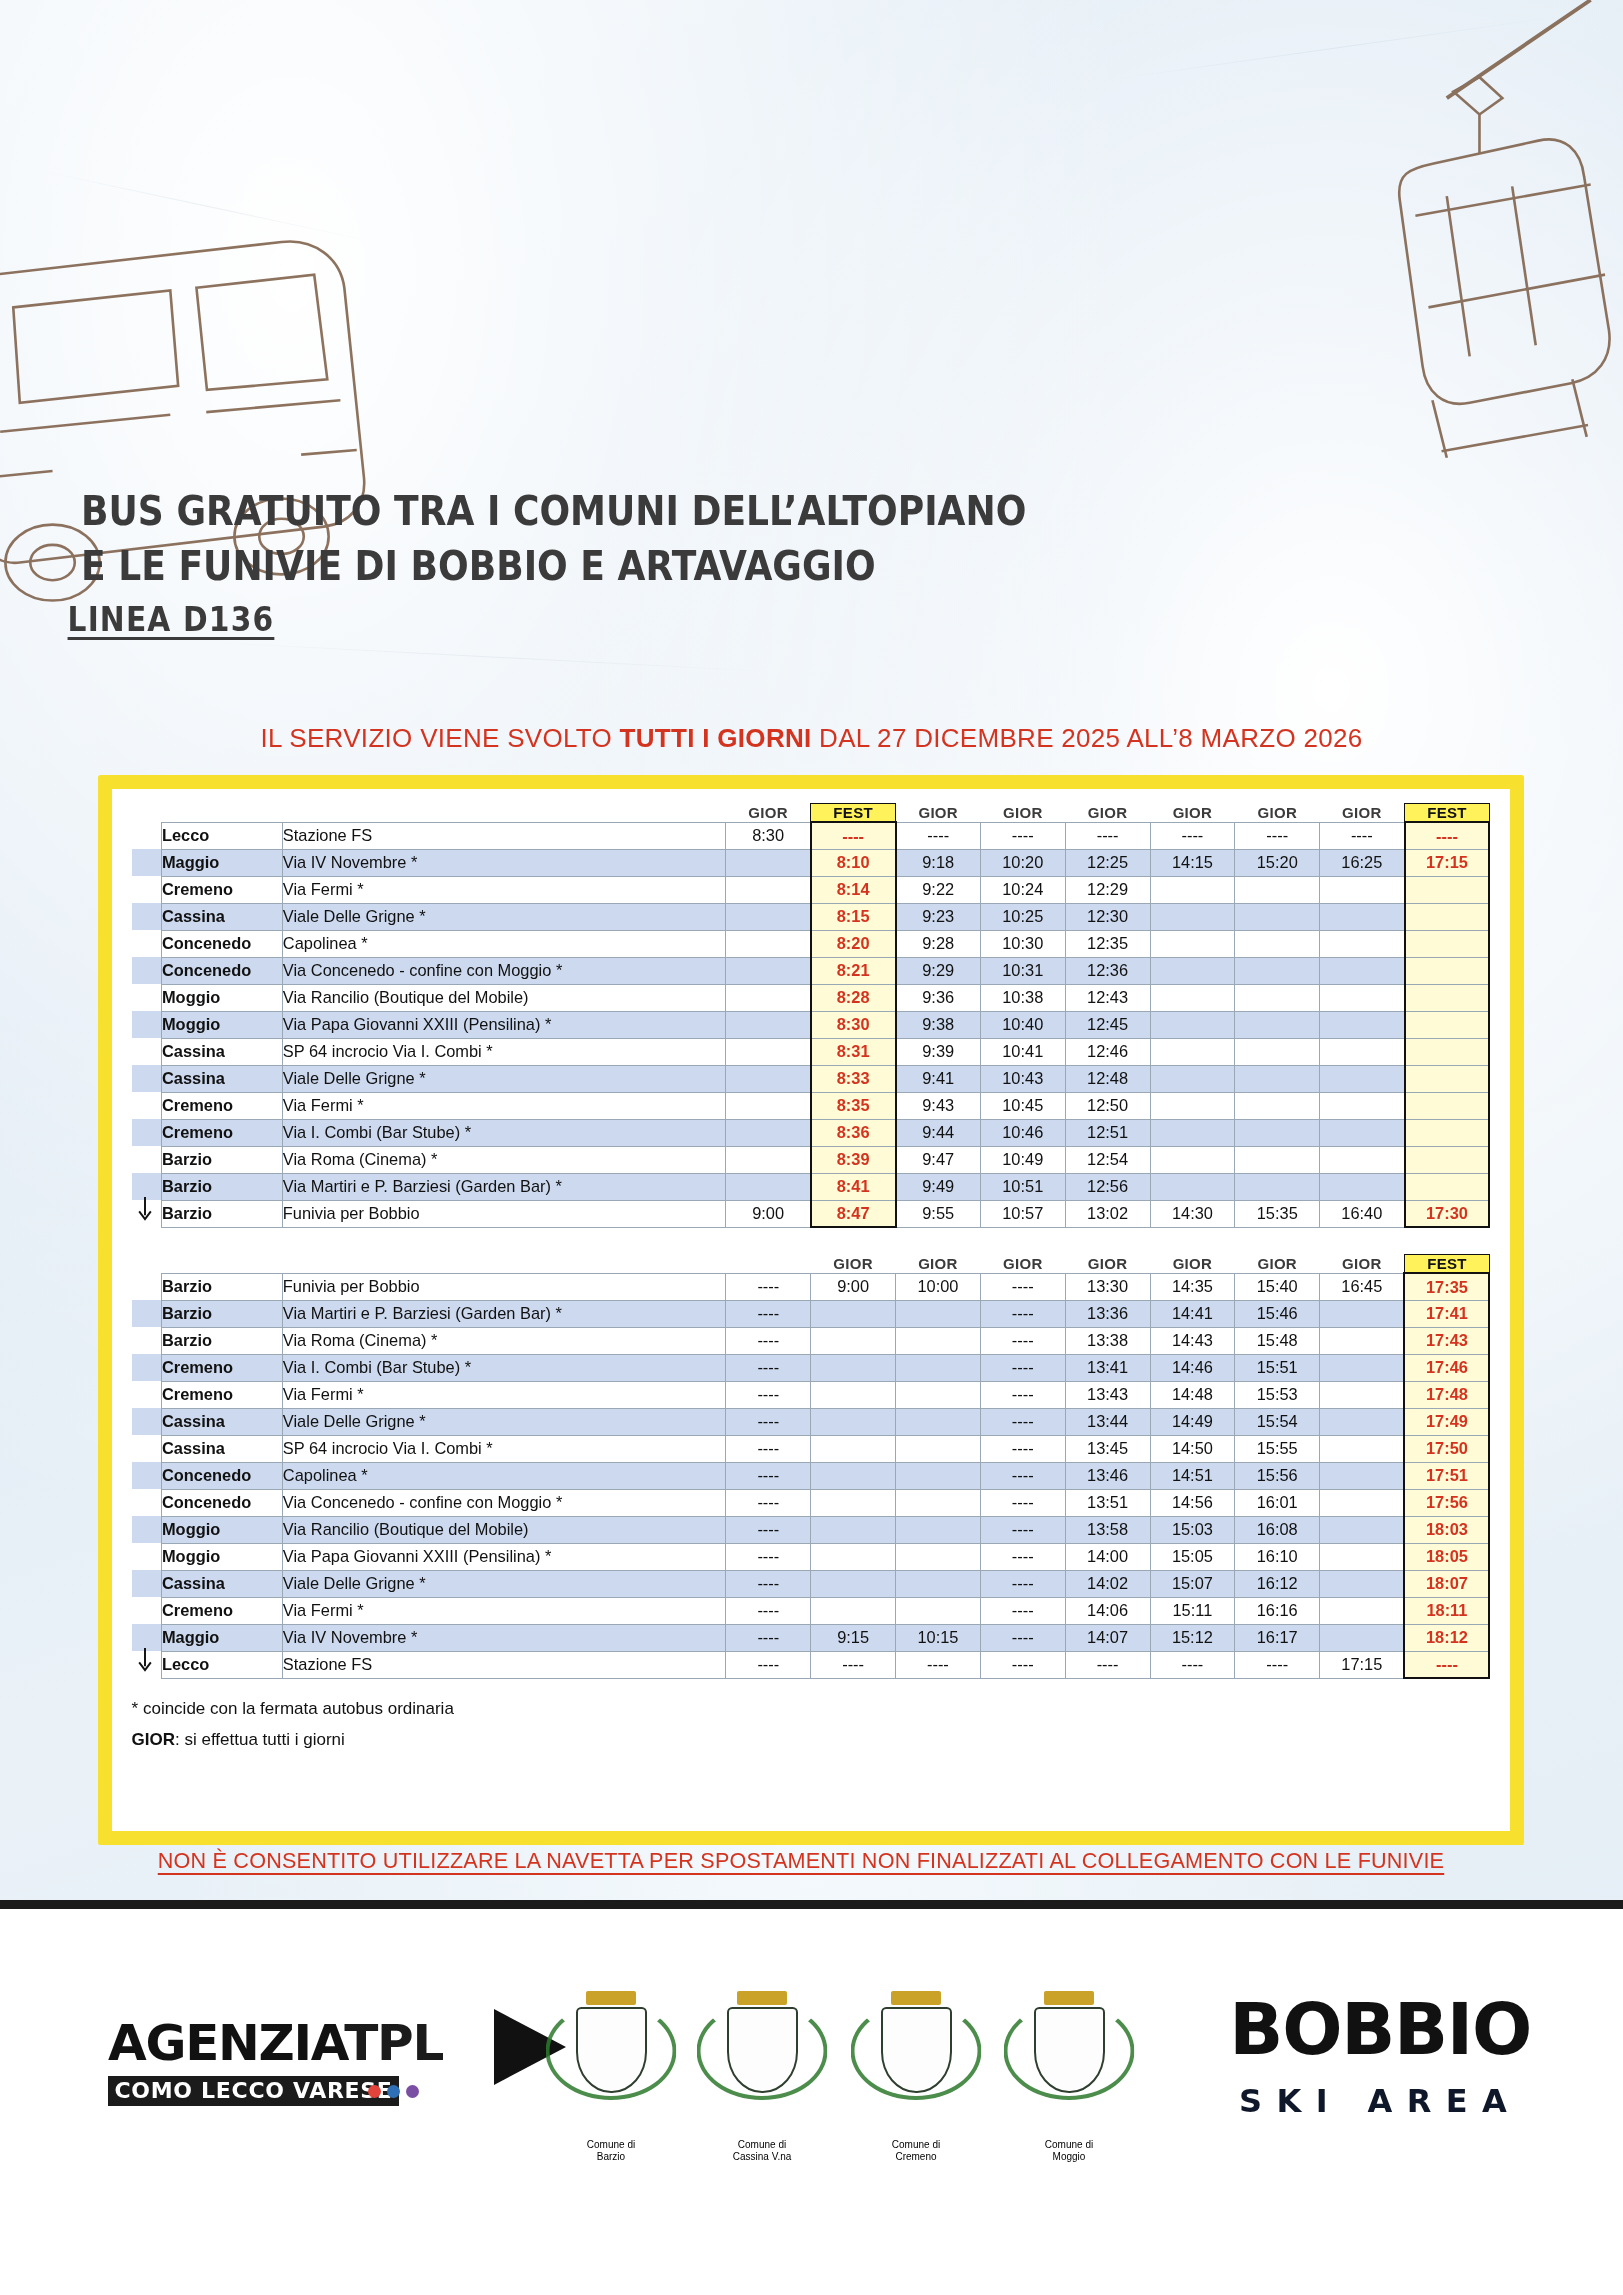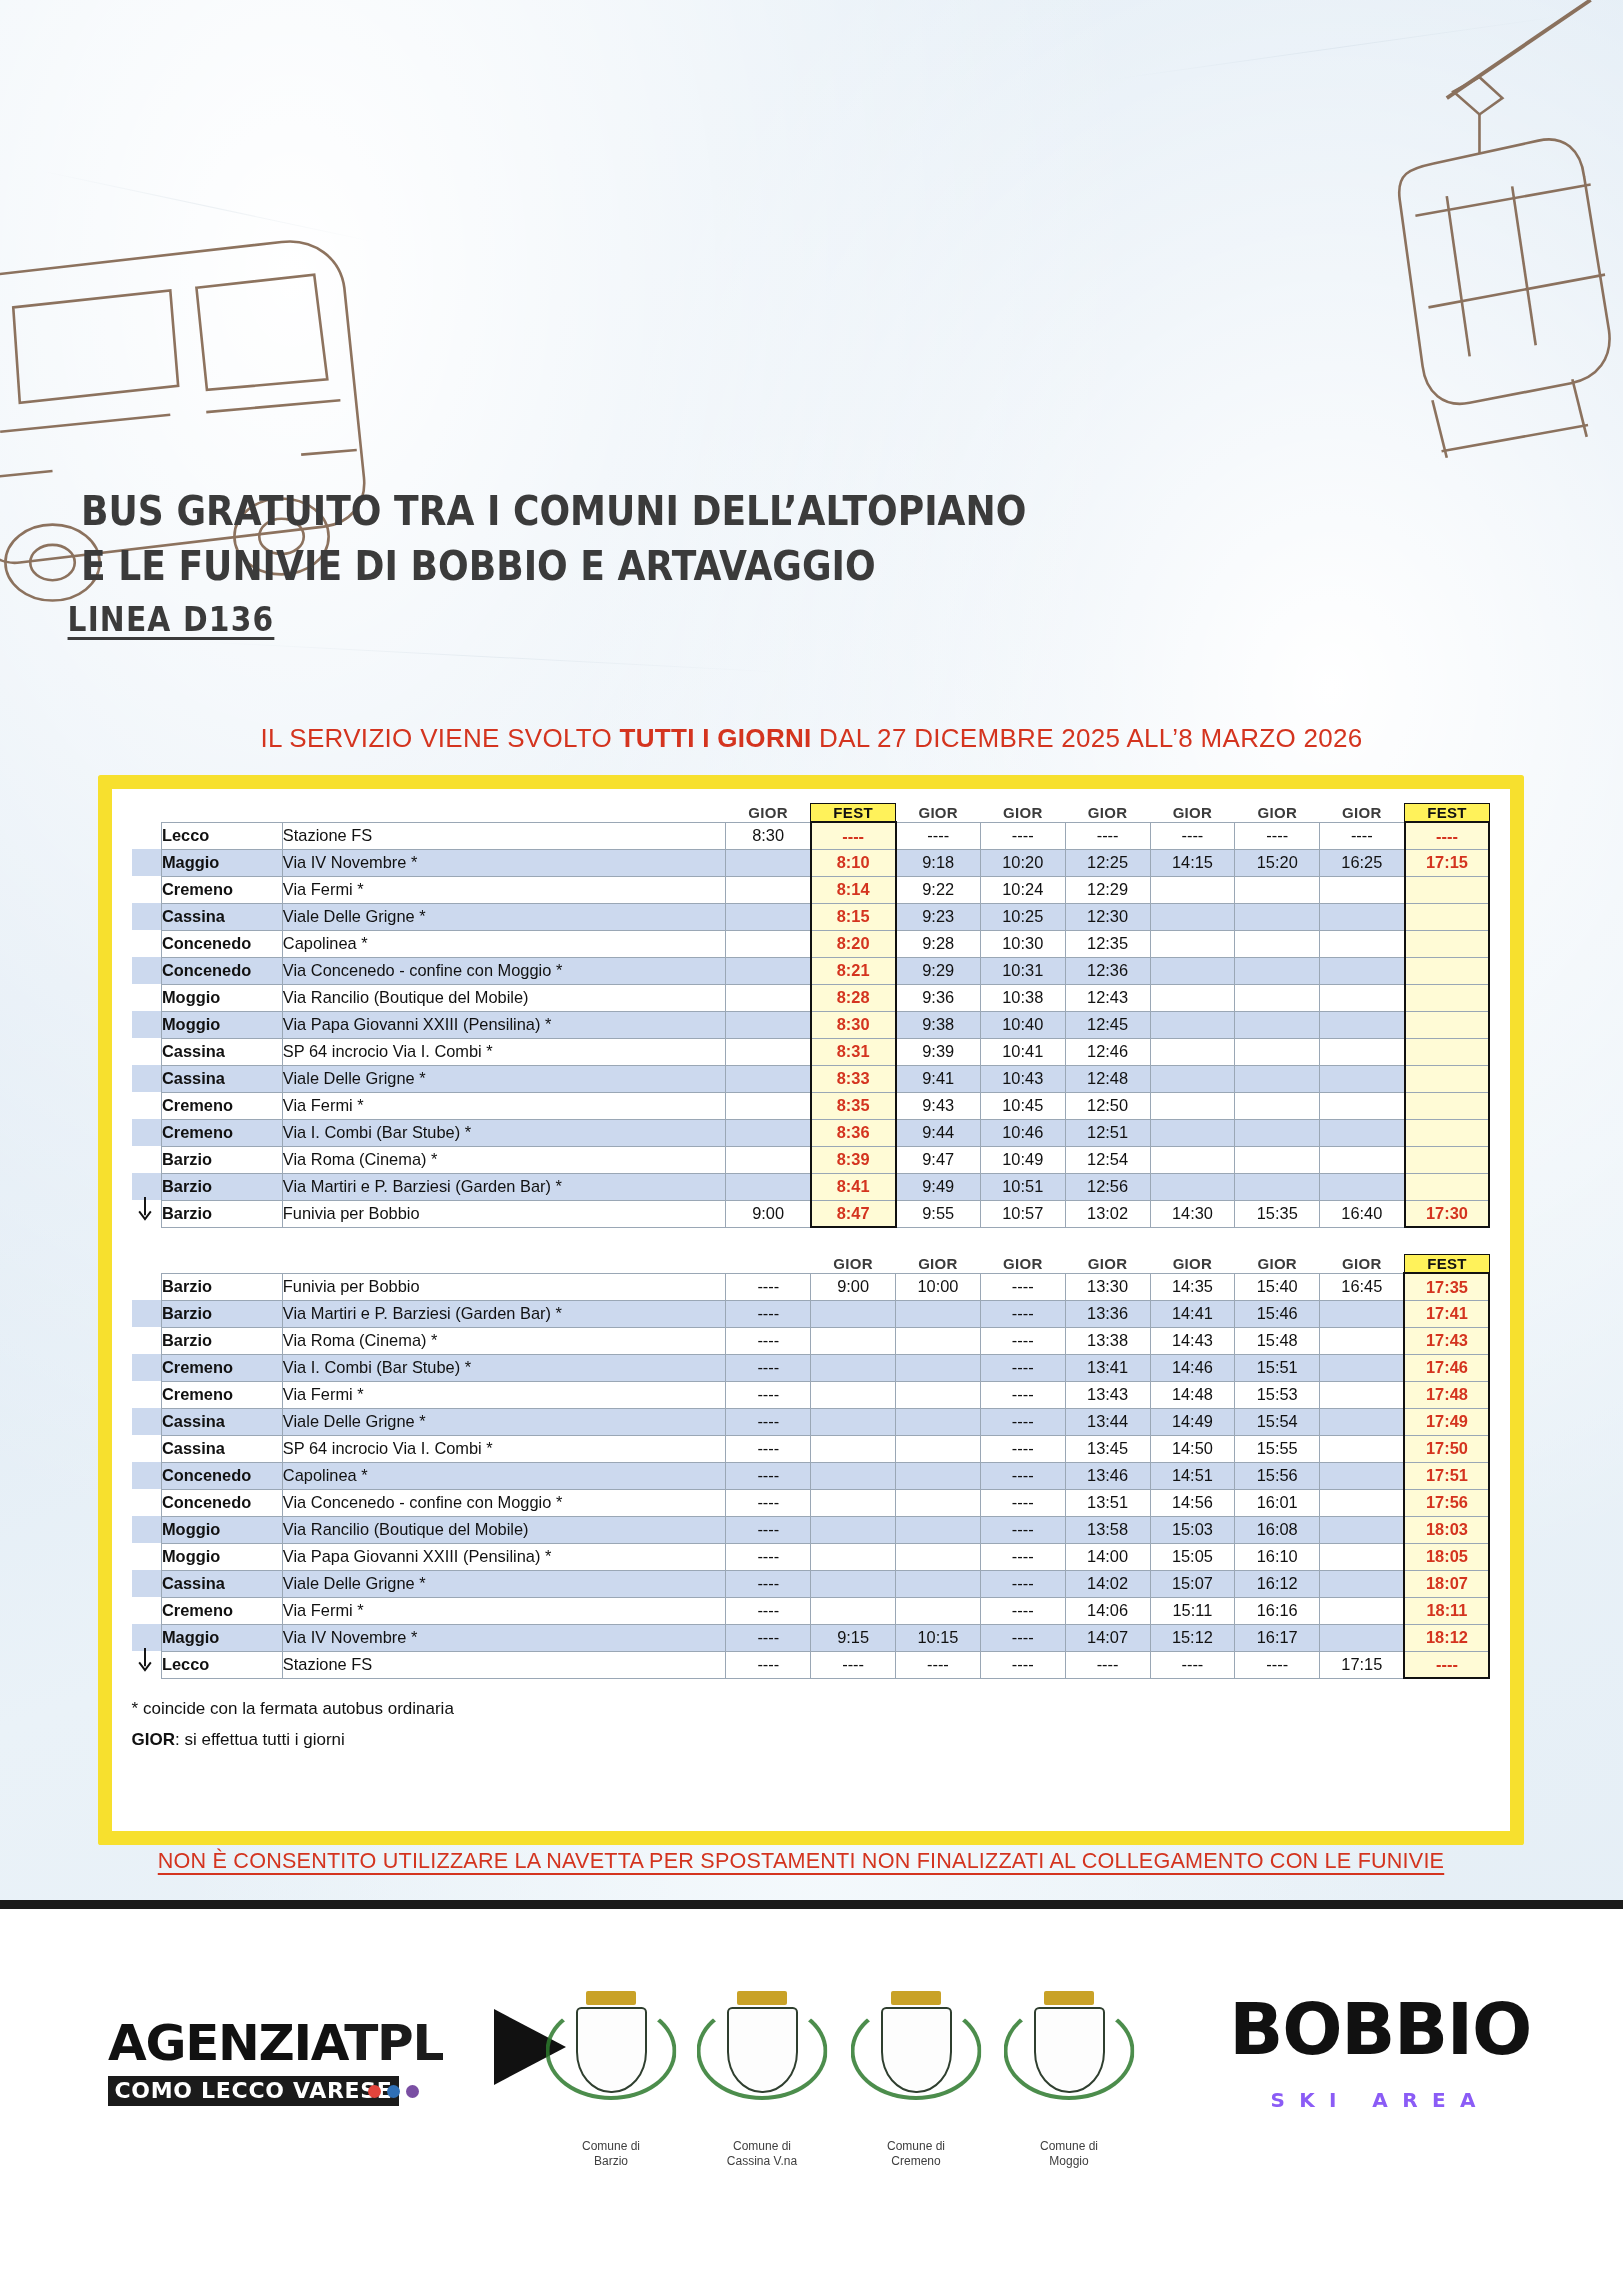--- a/index.html
+++ b/index.html
@@ -166,25 +166,25 @@
   }
   .crest .crown { width:50px; height:14.4px; margin:0 auto 1.3px auto; background:#c9a227; border-radius:2px; }
   .crest .wreath {
     position:absolute; left:50%; transform:translateX(-50%); top:10.5px;
     width: 131px; height: 98px;
     border: 4.6px solid #2d7a2d;
     border-radius: 50%;
     border-top-color: transparent;
     opacity:.85;
   }
-  .crest .cap { font-size:12px; color:#404040; margin-top: 46px; line-height:1.25; }
+  .crest .cap { font-size:10px; color:#000000; margin-top: 46px; line-height:1.25; }
 
   .bobbio { position:absolute; right:92px; top:79px; text-align:center; }
   .bobbio .word { font-family:"DejaVu Sans", sans-serif; font-weight:bold; font-size:71px; letter-spacing:-1.3px; color:#111; }
-  .bobbio .sub { font-family:"DejaVu Sans", sans-serif; font-weight:bold; font-size:20px; letter-spacing:14.4px; color:#8b5cf6; margin-top:17px; }
+  .bobbio .sub { font-family:"DejaVu Sans", sans-serif; font-weight:bold; font-size:32px; letter-spacing:14.4px; color:#0f172a; margin-top:11px; }
 </style>
 </head>
 <body>
 
 <div class="poster">
 
   <div class="vein" style="left:39px; top:170px; width:340px; transform:rotate(12deg);"></div>
   <div class="vein" style="left:1112px; top:79px; width:458px; transform:rotate(-8deg);"></div>
   <div class="vein" style="left:196px; top:641px; width:589px; transform:rotate(3deg);"></div>
   <div class="vein" style="left:916px; top:1766px; width:523px; transform:rotate(-5deg);"></div>

